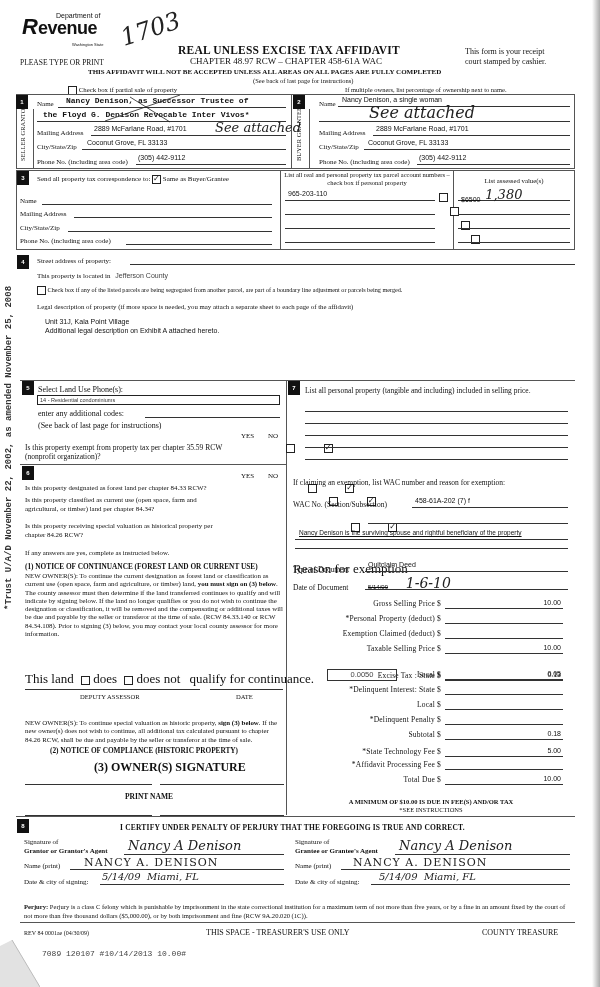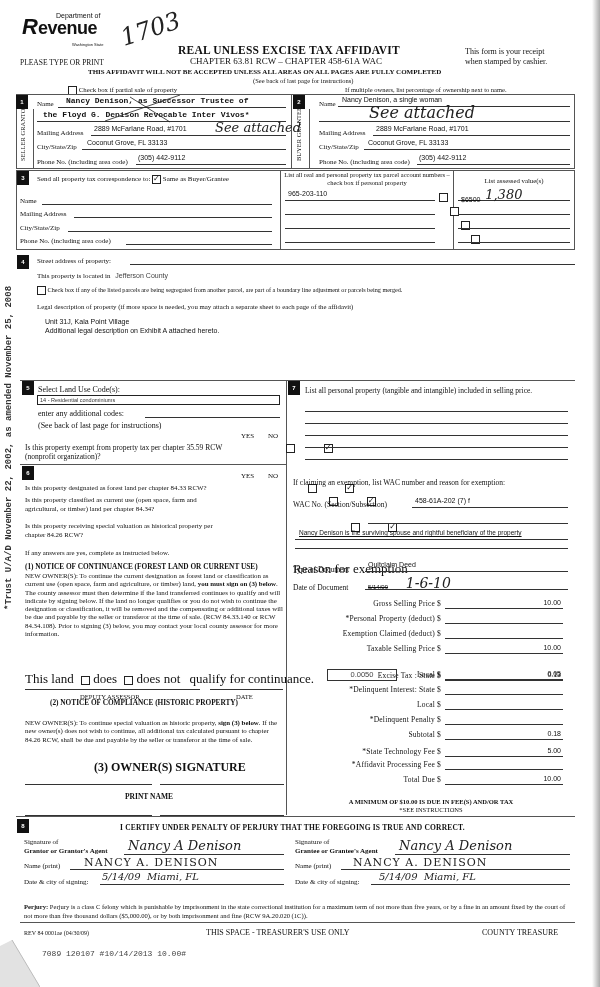--- a/index.html
+++ b/index.html
@@ -38,23 +38,23 @@
 
 <div class="abs" style="left:20px; top:12px; width:90px; height:40px;">
   <div class="abs sans" style="left:36px; top:0px; font-size:7px;">Department of</div>
   <div class="abs sans bold" style="left:2px; top:2px; font-size:22px; font-style:italic;">R</div>
   <div class="abs sans bold" style="left:18px; top:6px; font-size:18px; letter-spacing:-0.5px;">evenue</div>
   <div class="abs sans" style="left:52px; top:30px; font-size:4px;">Washington State</div>
 </div>
 <div class="abs hand" style="left:120px; top:15px; font-size:24px; transform:rotate(-18deg);">1703</div>
 <div class="abs lbl" style="left:20px; top:58px; font-size:7.5px;">PLEASE TYPE OR PRINT</div>
 <div class="abs bold" style="left:178px; top:44px; font-size:11.5px; letter-spacing:0.2px;">REAL UNLESS EXCISE TAX AFFIDAVIT</div>
-<div class="abs" style="left:190px; top:56px; font-size:9px;">CHAPTER 63.81 RCW – CHAPTER 458-61A WAC</div>
+<div class="abs" style="left:190px; top:56px; font-size:9px;">CHAPTER 48.97 RCW – CHAPTER 458-61A WAC</div>
 <div class="abs" style="left:465px; top:47px; font-size:8px;">This form is your receipt</div>
-<div class="abs" style="left:465px; top:57px; font-size:8px;">when stamped by cashier.</div>
+<div class="abs" style="left:465px; top:57px; font-size:8px;">court stamped by cashier.</div>
 <div class="abs bold" style="left:88px; top:68px; font-size:7px;">THIS AFFIDAVIT WILL NOT BE ACCEPTED UNLESS ALL AREAS ON ALL PAGES ARE FULLY COMPLETED</div>
 <div class="abs" style="left:253px; top:77px; font-size:6.5px;">(See back of last page for instructions)</div>
 <div class="abs" style="left:68px; top:86px; font-size:6.8px;">
   <span class="cb"></span>
   <span>Check box if partial sale of property</span>
 </div>
 <div class="abs" style="left:345px; top:86px; font-size:6.5px;">If multiple owners, list percentage of ownership next to name.</div>
 
 
 <div class="abs box" style="left:16px; top:94px; width:559px; height:75px; border-color:#555;"></div>
@@ -149,21 +149,21 @@
 <div class="abs val" style="left:45px; top:318px;">Unit 31J, Kala Point Village</div>
 <div class="abs val" style="left:45px; top:327px;">Additional legal description on Exhibit A attached hereto.</div>
 
 
 <div class="abs" style="left:20px; top:380px; width:555px; height:1px; background:#555;"></div>
 <div class="abs" style="left:286px; top:380px; width:1px; height:435px; background:#555;"></div>
 <div class="abs" style="left:20px; top:464px; width:266px; height:1px; background:#555;"></div>
 
 
 <div class="secnum" style="left:22px; top:381px;">5</div>
-<div class="abs" style="left:38px; top:385px; font-size:8px;">Select Land Use Code(s):</div>
+<div class="abs" style="left:38px; top:385px; font-size:8px;">Select Land Use Phone(s):</div>
 <div class="abs sans" style="left:37px; top:395px; width:243px; height:10px; border:1px solid #222; font-size:5.5px; padding-left:2px; line-height:8px; color:#333;">14 - Residential condominiums</div>
 <div class="abs" style="left:38px; top:409px; font-size:8px;">enter any additional codes:</div>
 <div class="abs line" style="left:145px; top:409px; width:135px; height:9px;"></div>
 <div class="abs" style="left:38px; top:421px; font-size:8px;">(See back of last page for instructions)</div>
 <div class="abs" style="left:241px; top:432px; font-size:7px;">YES</div>
 <div class="abs" style="left:268px; top:432px; font-size:7px;">NO</div>
 <div class="abs" style="left:25px; top:443px; width:200px; font-size:7.5px; line-height:9px;">Is this property exempt from property tax per chapter 35.59 RCW (nonprofit organization)?</div>
 <span class="abs cb" style="left:243px; top:444px;"></span>
 <span class="abs cb checked" style="left:270px; top:444px;"></span>
 
@@ -190,34 +190,34 @@
   <span class="cb" style="margin-left:4px;"></span>
   <span>does</span>
   <span class="cb" style="margin-left:4px;"></span>
   <span>does not</span>
   <span style="margin-left:6px;">qualify for continuance.</span>
 </div>
 <div class="abs line" style="left:25px; top:688px; width:175px; height:2px;"></div>
 <div class="abs line" style="left:210px; top:688px; width:73px; height:2px;"></div>
 <div class="abs" style="left:80px; top:693px; font-size:6.6px;">DEPUTY ASSESSOR</div>
 <div class="abs" style="left:236px; top:693px; font-size:6.6px;">DATE</div>
-<div class="abs bold" style="left:50px; top:698px; font-size:7.3px; white-space:nowrap;font-family:Liberation Serif, serif;">(2) NOTICE OF COMPLIANCE (HISTORIC PROPERTY)</div>
+<div class="abs bold" style="left:50px; top:746px; font-size:7.3px; white-space:nowrap;font-family:Liberation Serif, serif;">(2) NOTICE OF COMPLIANCE (HISTORIC PROPERTY)</div>
 <div class="abs para" style="left:25px; top:719px; width:258px;">
   <span>NEW OWNER(S): To continue special valuation as historic property, </span><b>sign (3) below</b><span>. If the new owner(s) does not wish to continue, all additional tax calculated pursuant to chapter 84.26 RCW, shall be due and payable by the seller or transferor at the time of sale.</span>
 </div>
 <div class="abs bold" style="left:94px; top:760px; font-size:12px;">(3) OWNER(S) SIGNATURE</div>
 <div class="abs line" style="left:25px; top:783px; width:127px; height:2px;"></div>
 <div class="abs line" style="left:160px; top:783px; width:124px; height:2px;"></div>
 <div class="abs bold" style="left:125px; top:792px; font-size:7.5px;">PRINT NAME</div>
 <div class="abs line" style="left:25px; top:814px; width:127px; height:2px;"></div>
 <div class="abs line" style="left:160px; top:814px; width:124px; height:2px;"></div>
 
 
 <div class="secnum" style="left:288px; top:381px;">7</div>
-<div class="abs" style="left:305px; top:385px; width:265px; font-size:7.5px; line-height:11px;">List all personal property (tangible and intangible) included in selling price.</div>
+<div class="abs" style="left:305px; top:385px; width:265px; font-size:7.5px; line-height:11px;">List all personal property (tangible and including) included in selling price.</div>
 <div class="abs line" style="left:305px; top:411px; width:263px; height:1px;"></div>
 <div class="abs line" style="left:305px; top:423px; width:263px; height:1px;"></div>
 <div class="abs line" style="left:305px; top:435px; width:263px; height:1px;"></div>
 <div class="abs line" style="left:305px; top:447px; width:263px; height:1px;"></div>
 <div class="abs line" style="left:305px; top:459px; width:263px; height:1px;"></div>
 
 <div class="abs" style="left:293px; top:478px; font-size:7.5px; white-space:nowrap;">If claiming an exemption, list WAC number and reason for exemption:</div>
 <div class="abs" style="left:293px; top:500px; font-size:7.5px;">WAC No. (Section/Subsection)</div>
 <div class="abs line val" style="left:412px; top:497px; width:156px; height:11px; padding-left:3px;">458-61A-202 (7) f</div>
 <div class="abs" style="left:293px; top:516px; font-size:13px;margin-top:45px;">Reason for exemption</div>

